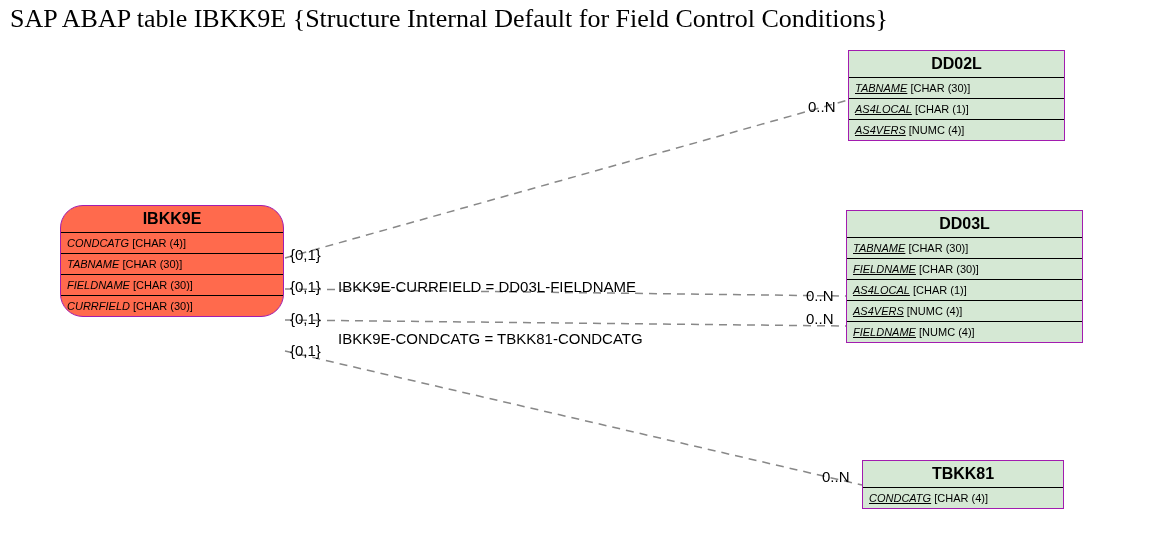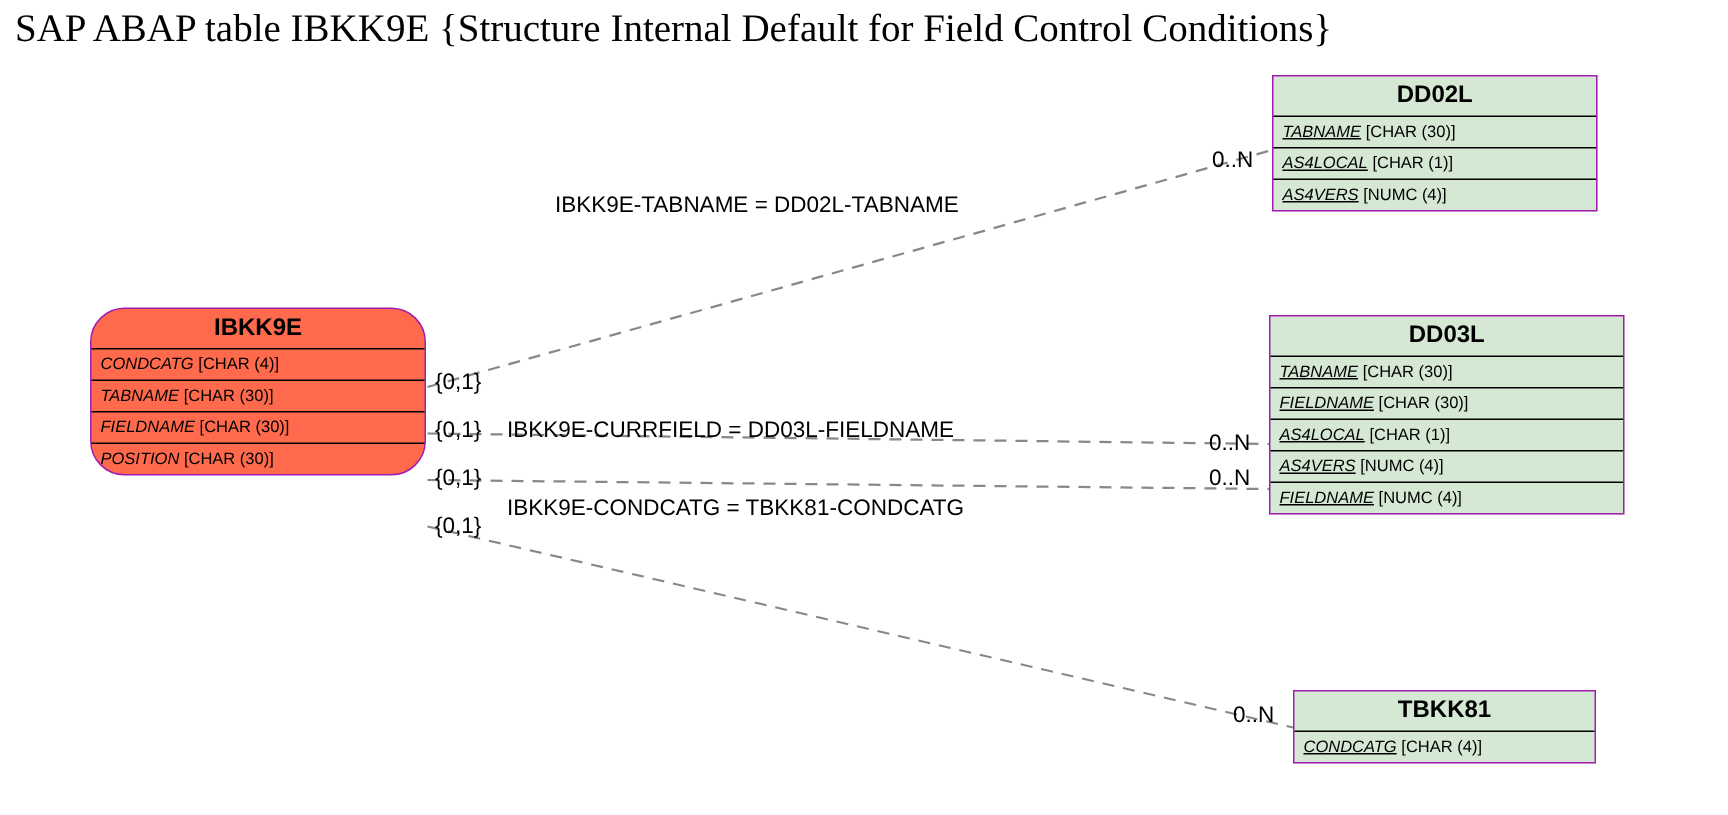--- a/index.html
+++ b/index.html
@@ -95,21 +95,21 @@
     </div>
     <div class="fld">
       <span class="fname">TABNAME</span>
       <span>[CHAR (30)]</span>
     </div>
     <div class="fld">
       <span class="fname">FIELDNAME</span>
       <span>[CHAR (30)]</span>
     </div>
     <div class="fld">
-      <span class="fname">POSITION</span>
+      <span class="fname">CURRFIELD</span>
       <span>[CHAR (30)]</span>
     </div>
   </div>
 
   <div class="entity green" style="left:848px; top:50px; width:215px;">
     <div class="hdr">DD02L</div>
     <div class="fld">
       <span class="fname ul">TABNAME</span>
       <span>[CHAR (30)]</span>
     </div>
@@ -158,17 +158,16 @@
   <div class="card" style="left:290px; top:246px;">{0,1}</div>
   <div class="card" style="left:290px; top:278px;">{0,1}</div>
   <div class="card" style="left:290px; top:310px;">{0,1}</div>
   <div class="card" style="left:290px; top:342px;">{0,1}</div>
 
   <div class="card" style="left:808px; top:98px;">0..N</div>
   <div class="card" style="left:806px; top:287px;">0..N</div>
   <div class="card" style="left:806px; top:310px;">0..N</div>
   <div class="card" style="left:822px; top:468px;">0..N</div>
 
-  <div class="rel-label" style="left:370px; top:128px;">IBKK9E-TABNAME = DD02L-TABNAME</div>
   <div class="rel-label" style="left:338px; top:278px;">IBKK9E-CURRFIELD = DD03L-FIELDNAME</div>
   <div class="rel-label" style="left:338px; top:330px;">IBKK9E-CONDCATG = TBKK81-CONDCATG</div>
 
 </div>
 
 </body></html>

